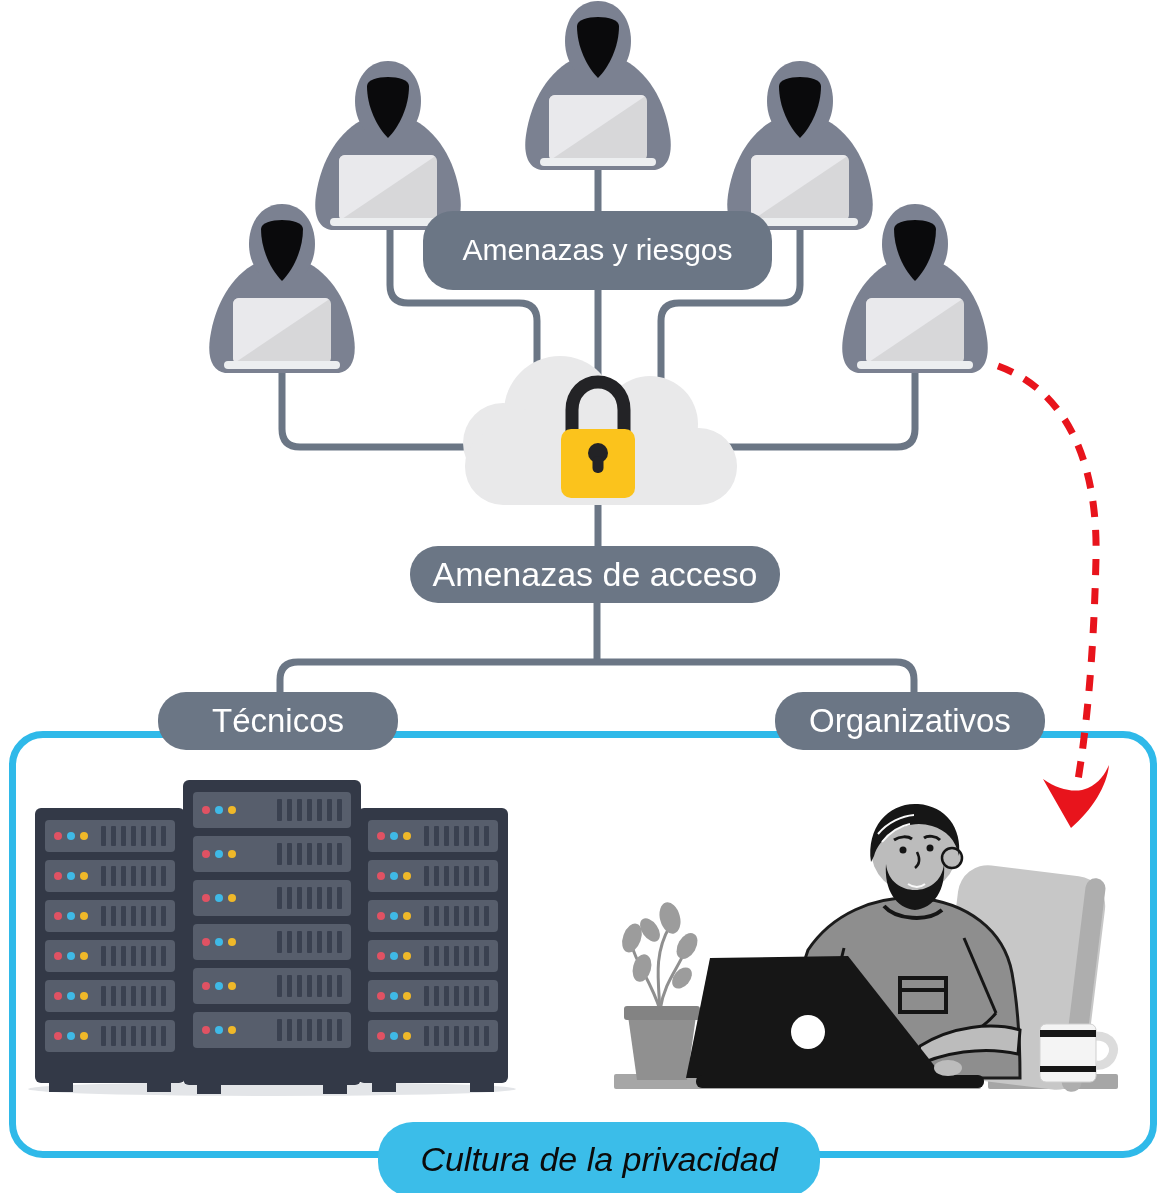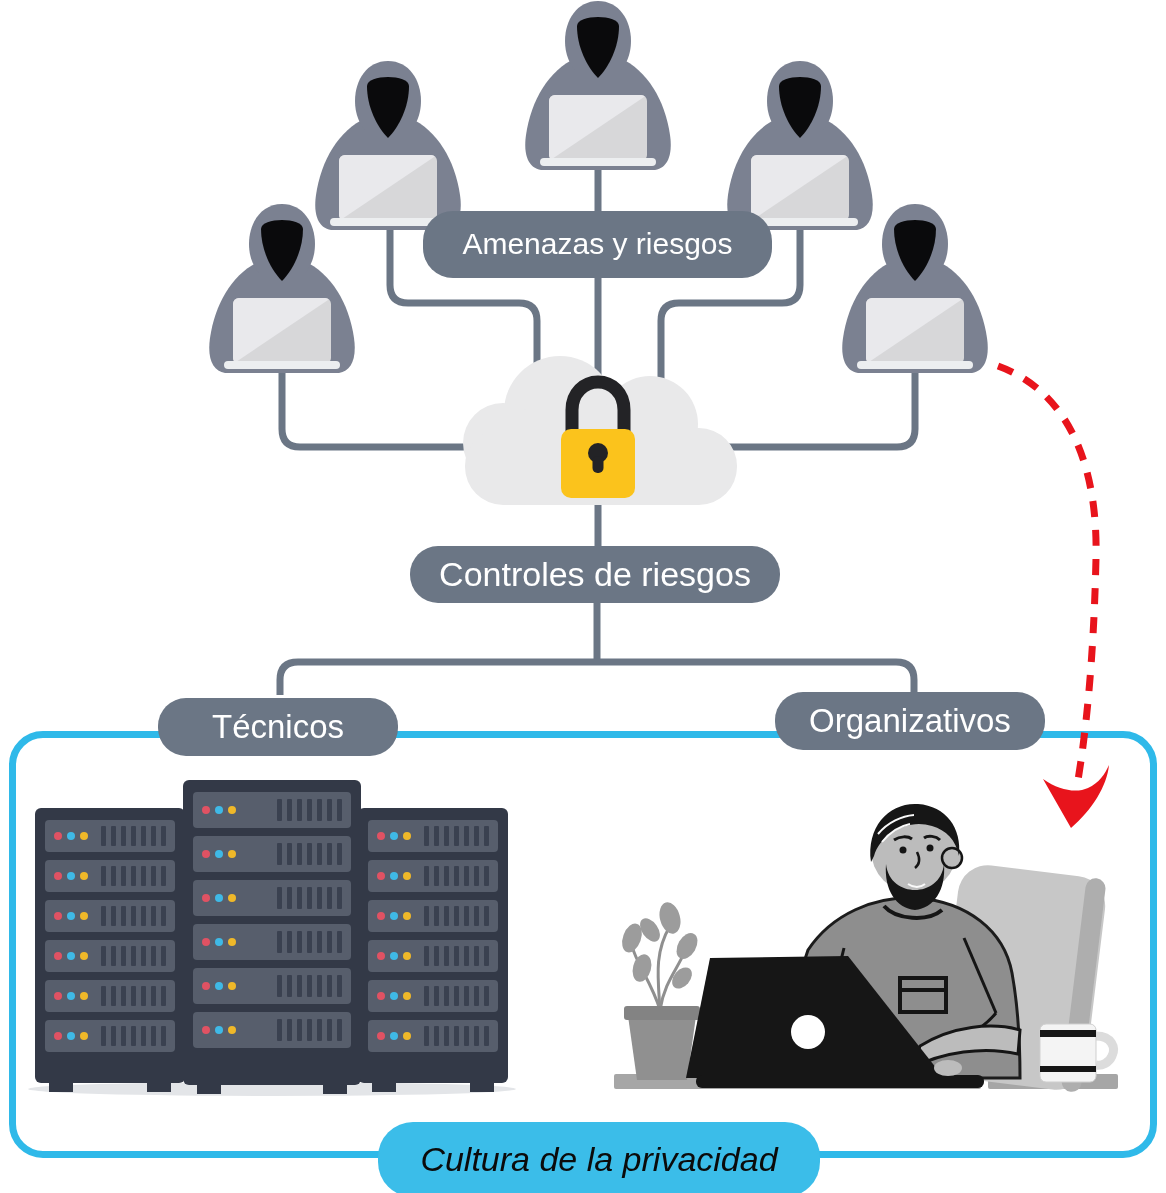--- a/index.html
+++ b/index.html
@@ -7,23 +7,23 @@
        font-family:"Liberation Sans","DejaVu Sans",sans-serif;}
   .abs{position:absolute;}
   svg{display:block;}
   
   #gfx{left:0;top:0;z-index:1;}
   #bluebox{left:9px;top:731px;width:1148px;height:427px;border:7px solid #2fb9e9;
            border-radius:34px;box-sizing:border-box;z-index:2;background:transparent;}
   
   .pill{position:absolute;display:flex;flex-direction:column;align-items:center;justify-content:center;
         background:#6b7685;color:#ffffff;text-align:center;z-index:4;line-height:1.22;}
-  #threats{left:423px;top:211px;width:349px;height:67px;border-radius:30px;font-size:30px;z-index:3;}
+  #threats{left:423px;top:211px;width:349px;height:79px;border-radius:30px;font-size:30px;z-index:3;}
   #access{left:410px;top:546px;width:370px;height:57px;border-radius:28px;font-size:34px;z-index:3;}
-  #technical{left:158px;top:692px;width:240px;height:58px;border-radius:28px;font-size:33px;margin-top:6px;}
+  #technical{left:158px;top:692px;width:240px;height:58px;border-radius:28px;font-size:33px;}
   #organizational{left:775px;top:692px;width:270px;height:58px;border-radius:28px;font-size:33px;}
   #culture{left:378px;top:1122px;width:442px;height:75px;border-radius:35px;font-size:34px;
            background:#3bbde9;color:#0b0b0b;z-index:4;font-style:italic;}
   
   #server-shadow{left:28px;top:1082px;width:488px;height:14px;background:#e3e5e8;border-radius:50%;z-index:2;}
   .rack{position:absolute;background:#333947;border-radius:6px;display:flex;flex-direction:column;
         padding:12px 10px 0 10px;gap:8px;box-sizing:border-box;z-index:3;}
   .rack::before,.rack::after{content:"";position:absolute;bottom:-9px;width:24px;height:10px;background:#333947;}
   .rack::before{left:14px;} .rack::after{right:14px;}
   #rack1{left:35px;top:808px;width:150px;height:275px;}
@@ -88,21 +88,21 @@
     <rect x="561" y="429" width="74" height="69" rx="10" fill="#fbc31c"></rect>
     <circle cx="598" cy="453" r="10" fill="#232326"></circle>
     <rect x="592.5" y="456" width="11" height="17" rx="5" fill="#232326"></rect>
   </g>
 </svg>
 
 <div class="pill" id="threats">
   <span>Amenazas y riesgos</span>
 </div>
 <div class="pill" id="access">
-  <span>Controles de riesgos</span>
+  <span>Amenazas de acceso</span>
 </div>
 
 <div class="abs" id="bluebox"></div>
 
 <div class="pill" id="technical">
   <span>Técnicos</span>
 </div>
 <div class="pill" id="organizational">
   <span>Organizativos</span>
 </div>

